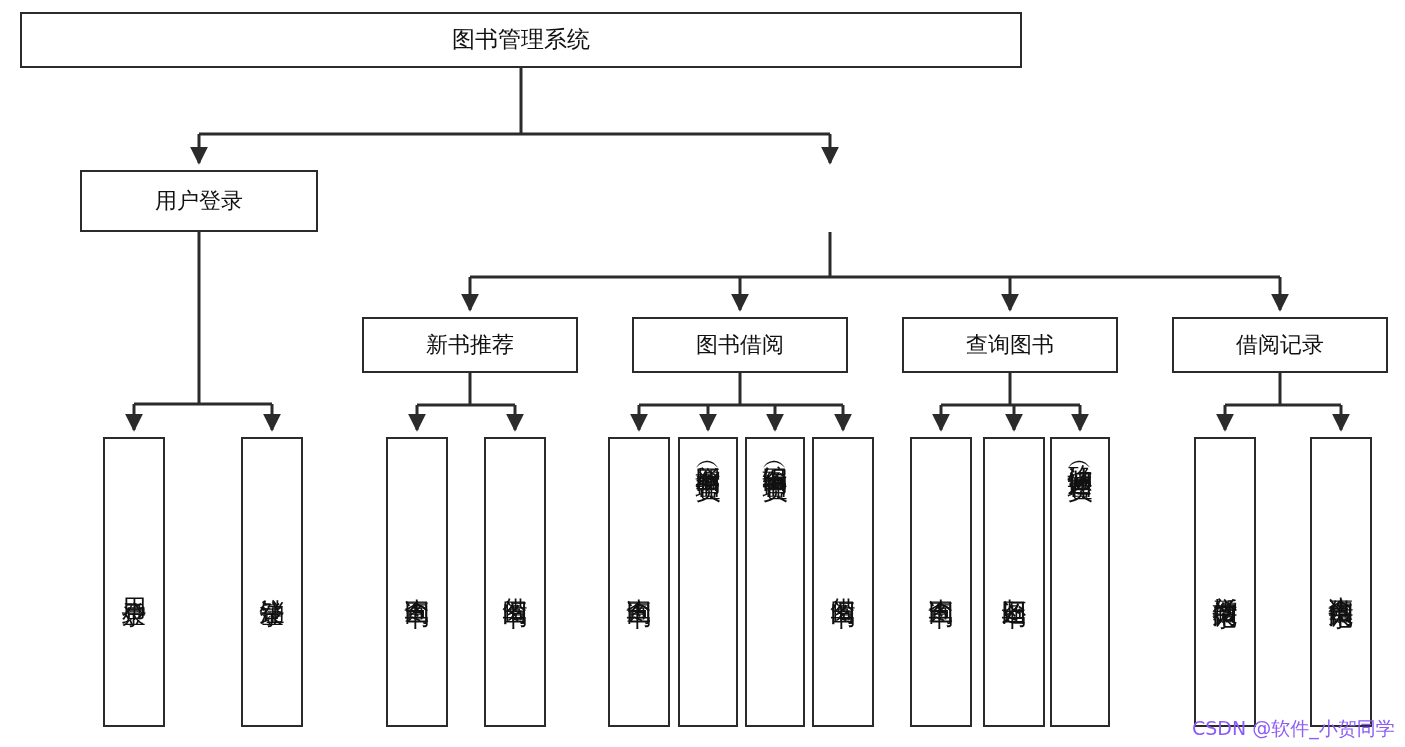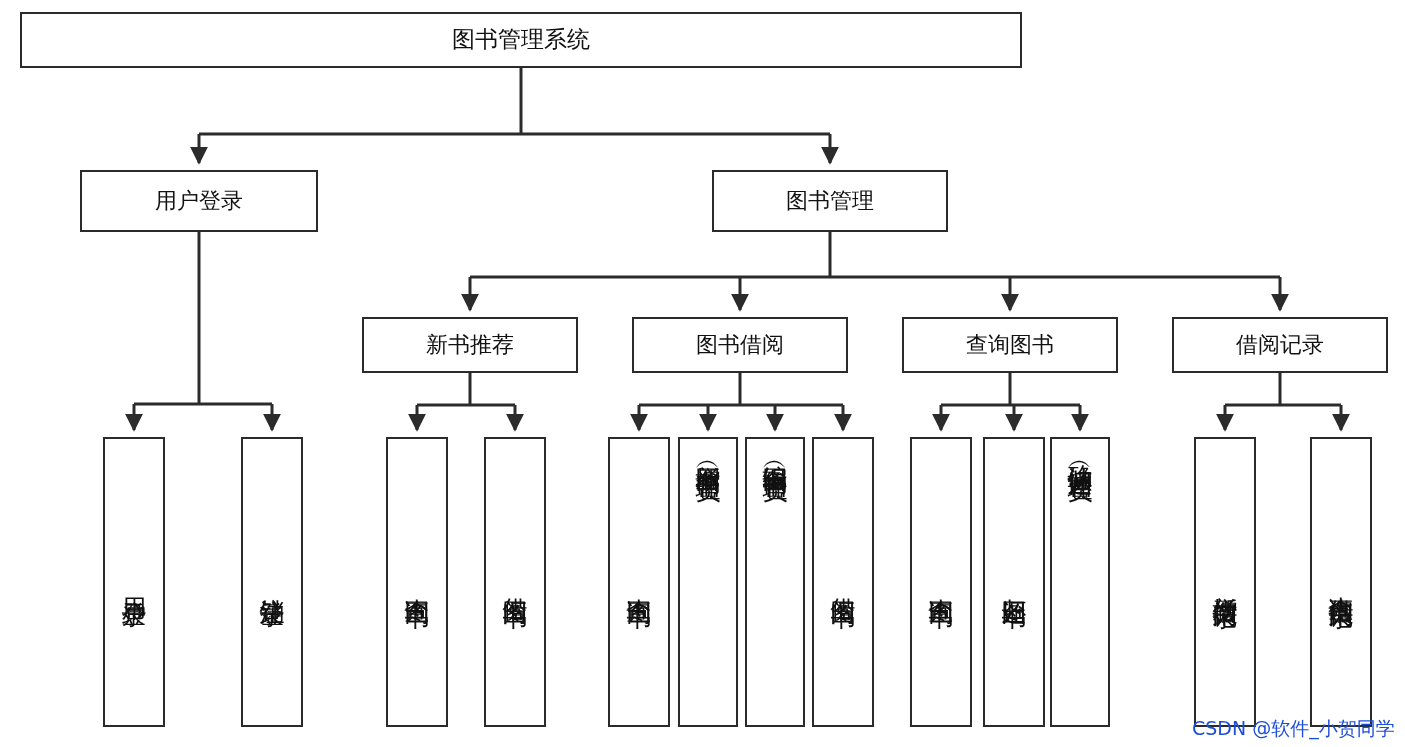--- a/index.html
+++ b/index.html
@@ -60,21 +60,21 @@
     letter-spacing: 2px;
     line-height: 1;
     white-space: normal;
   }
   .node.vertical.centered {
     align-items: center;
     padding-top: 0;
   }
   .watermark {
     position: absolute;
-    color: #1d4ed8;
+    color: #8b5cf6;
     font-size: 19px;
     white-space: nowrap;
     pointer-events: none;
     font-family: "DejaVu Sans", "Liberation Sans", sans-serif;
   }
 </style>
 </head>
 <body>
 
 <div id="canvas">
@@ -129,23 +129,20 @@
     </g>
   </svg>
 
   <div class="node root horizontal" style="left:20px; top:12px; width:1002px; height:56px;">
     <span class="node-label">图书管理系统</span>
   </div>
 
   <div class="node horizontal" style="left:80px; top:170px; width:238px; height:62px;">
     <span class="node-label">用户登录</span>
   </div>
-  <div class="node horizontal" style="left:712px; top:170px; width:236px; height:62px;">
-    <span class="node-label">图书管理</span>
-  </div>
 
   <div class="node horizontal" style="left:632px; top:317px; width:216px; height:56px;">
     <span class="node-label">图书借阅</span>
   </div>
   <div class="node horizontal" style="left:362px; top:317px; width:216px; height:56px;">
     <span class="node-label">新书推荐</span>
   </div>
   <div class="node horizontal" style="left:902px; top:317px; width:216px; height:56px;">
     <span class="node-label">查询图书</span>
   </div>

